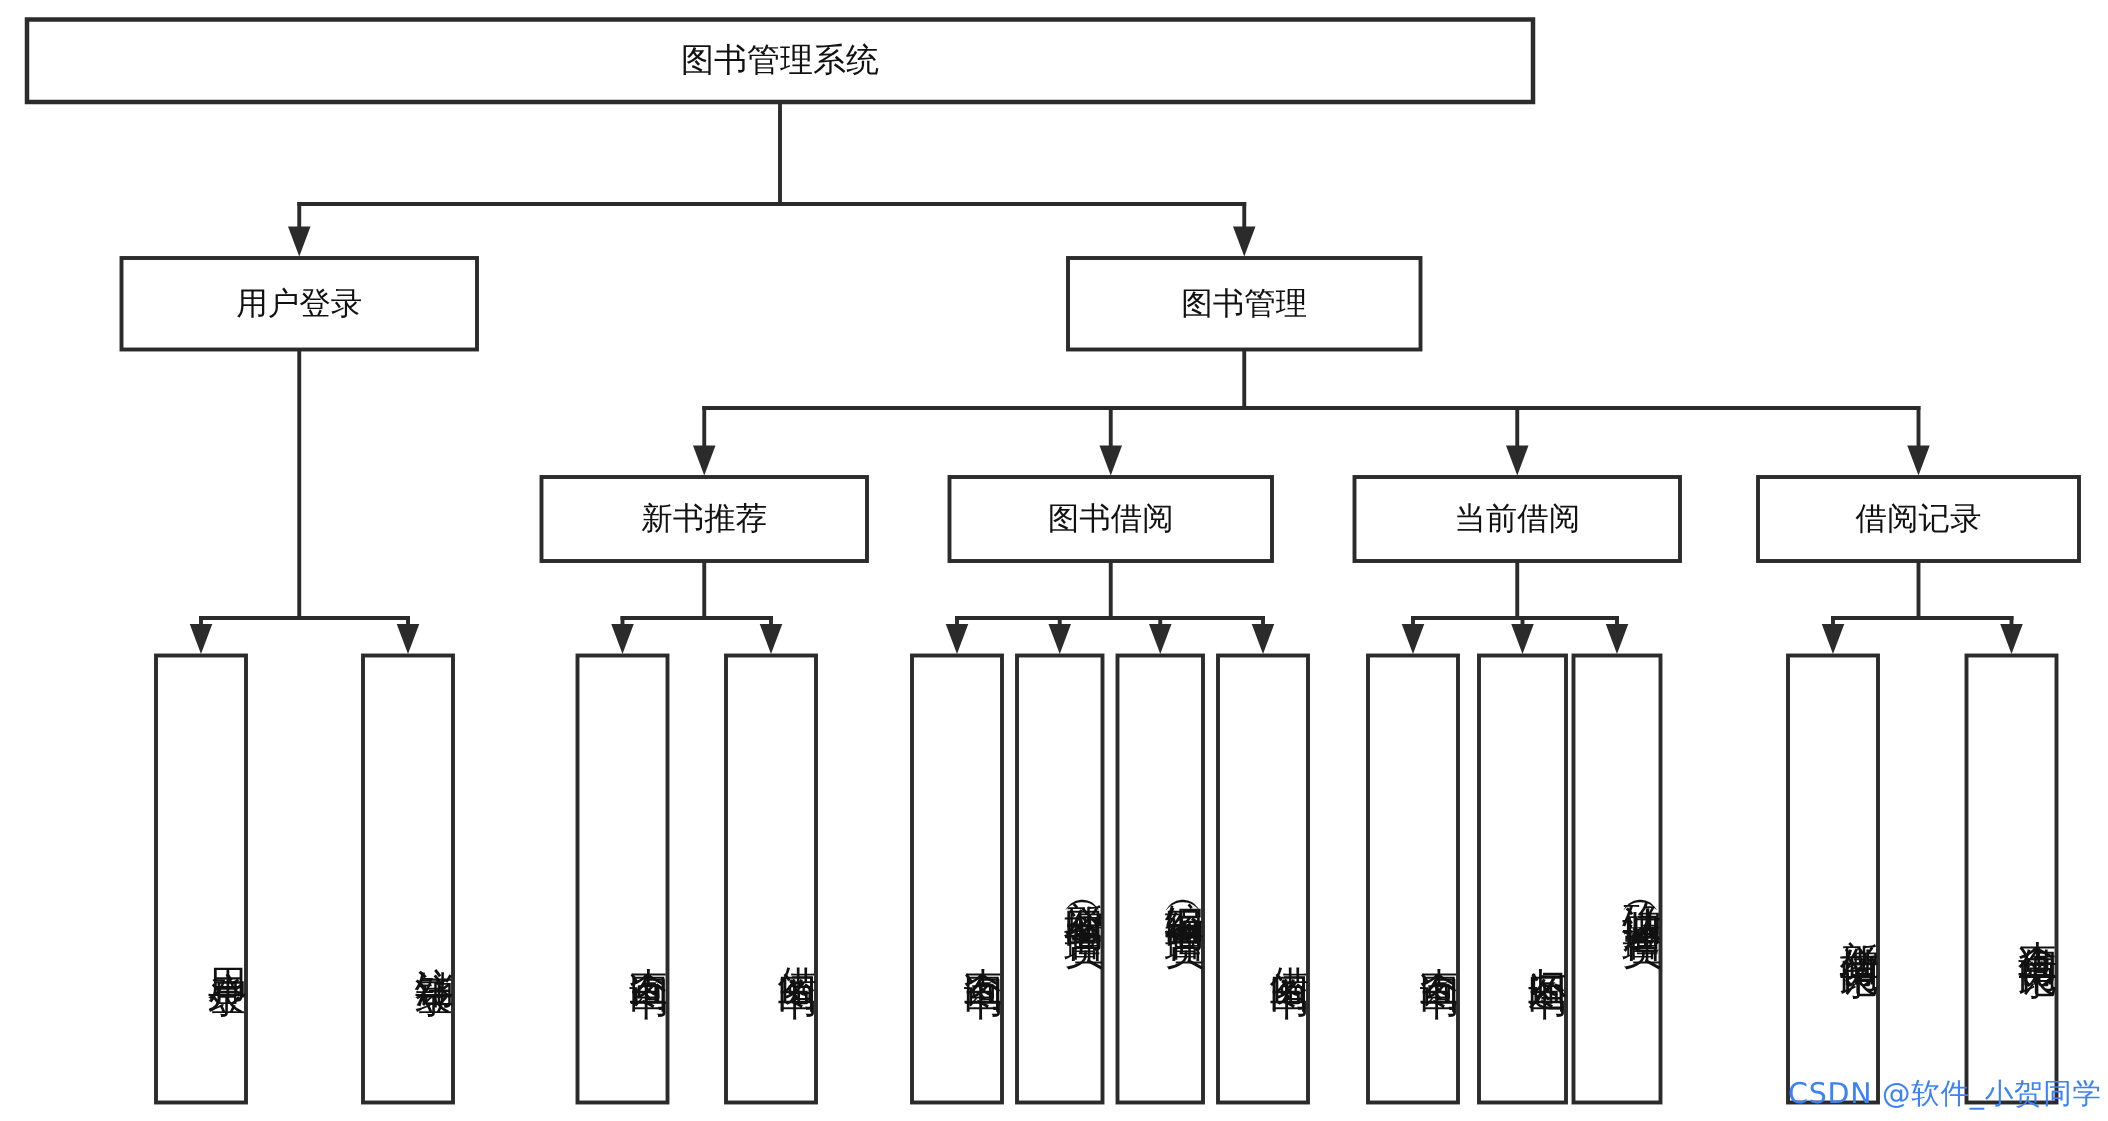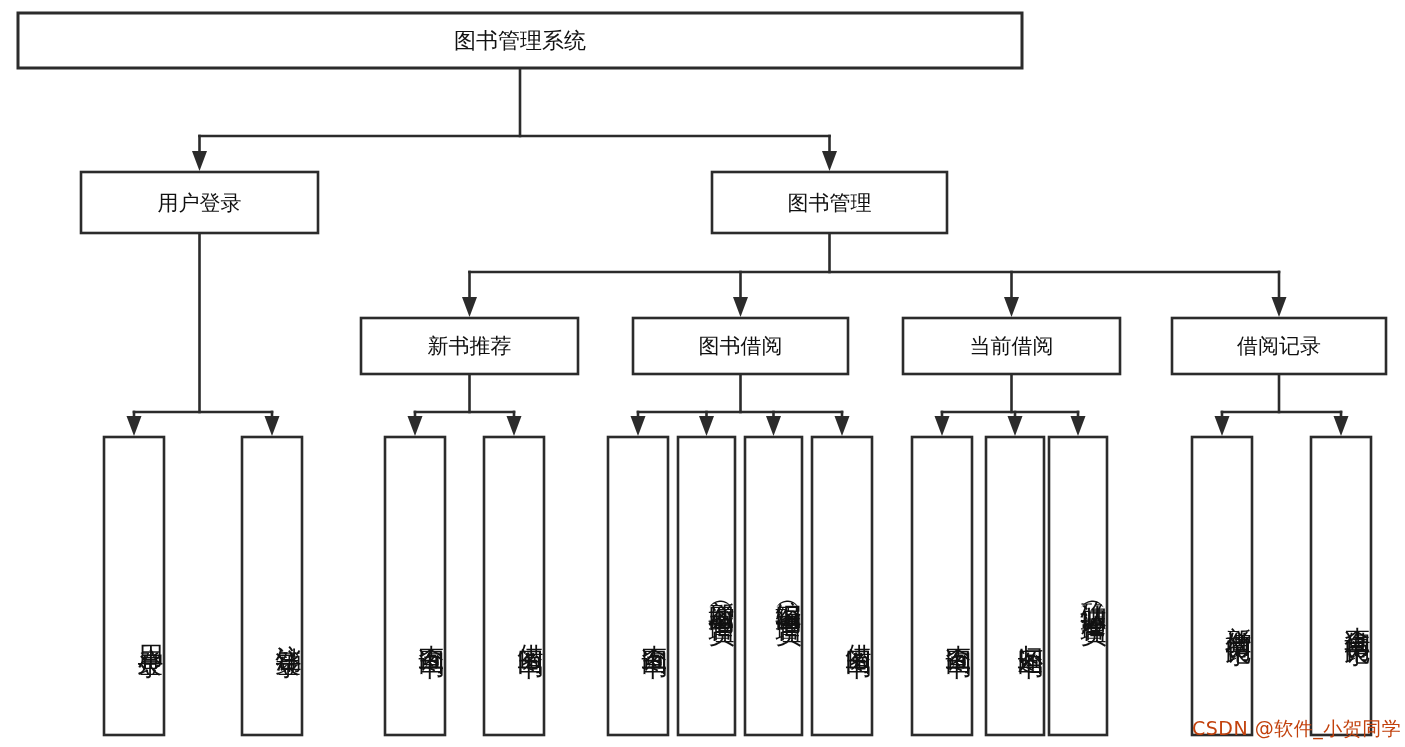--- a/index.html
+++ b/index.html
@@ -67,21 +67,21 @@
     white-space: nowrap;
     display: flex;
     align-items: flex-start;
     justify-content: center;
     pointer-events: none;
   }
   .watermark {
     position: absolute;
     font-family: "DejaVu Sans", "Liberation Sans", sans-serif;
     font-size: 19px;
-    color: #c2410c;
+    color: #3b82f6;
     white-space: nowrap;
     letter-spacing: 0.5px;
   }
 </style>
 </head>
 <body>
 
 <div id="diagram-root">
   <svg class="diagram" id="diagram-svg" viewBox="0 0 1405 747" xmlns="http://www.w3.org/2000/svg">
     <g id="edges-layer">

